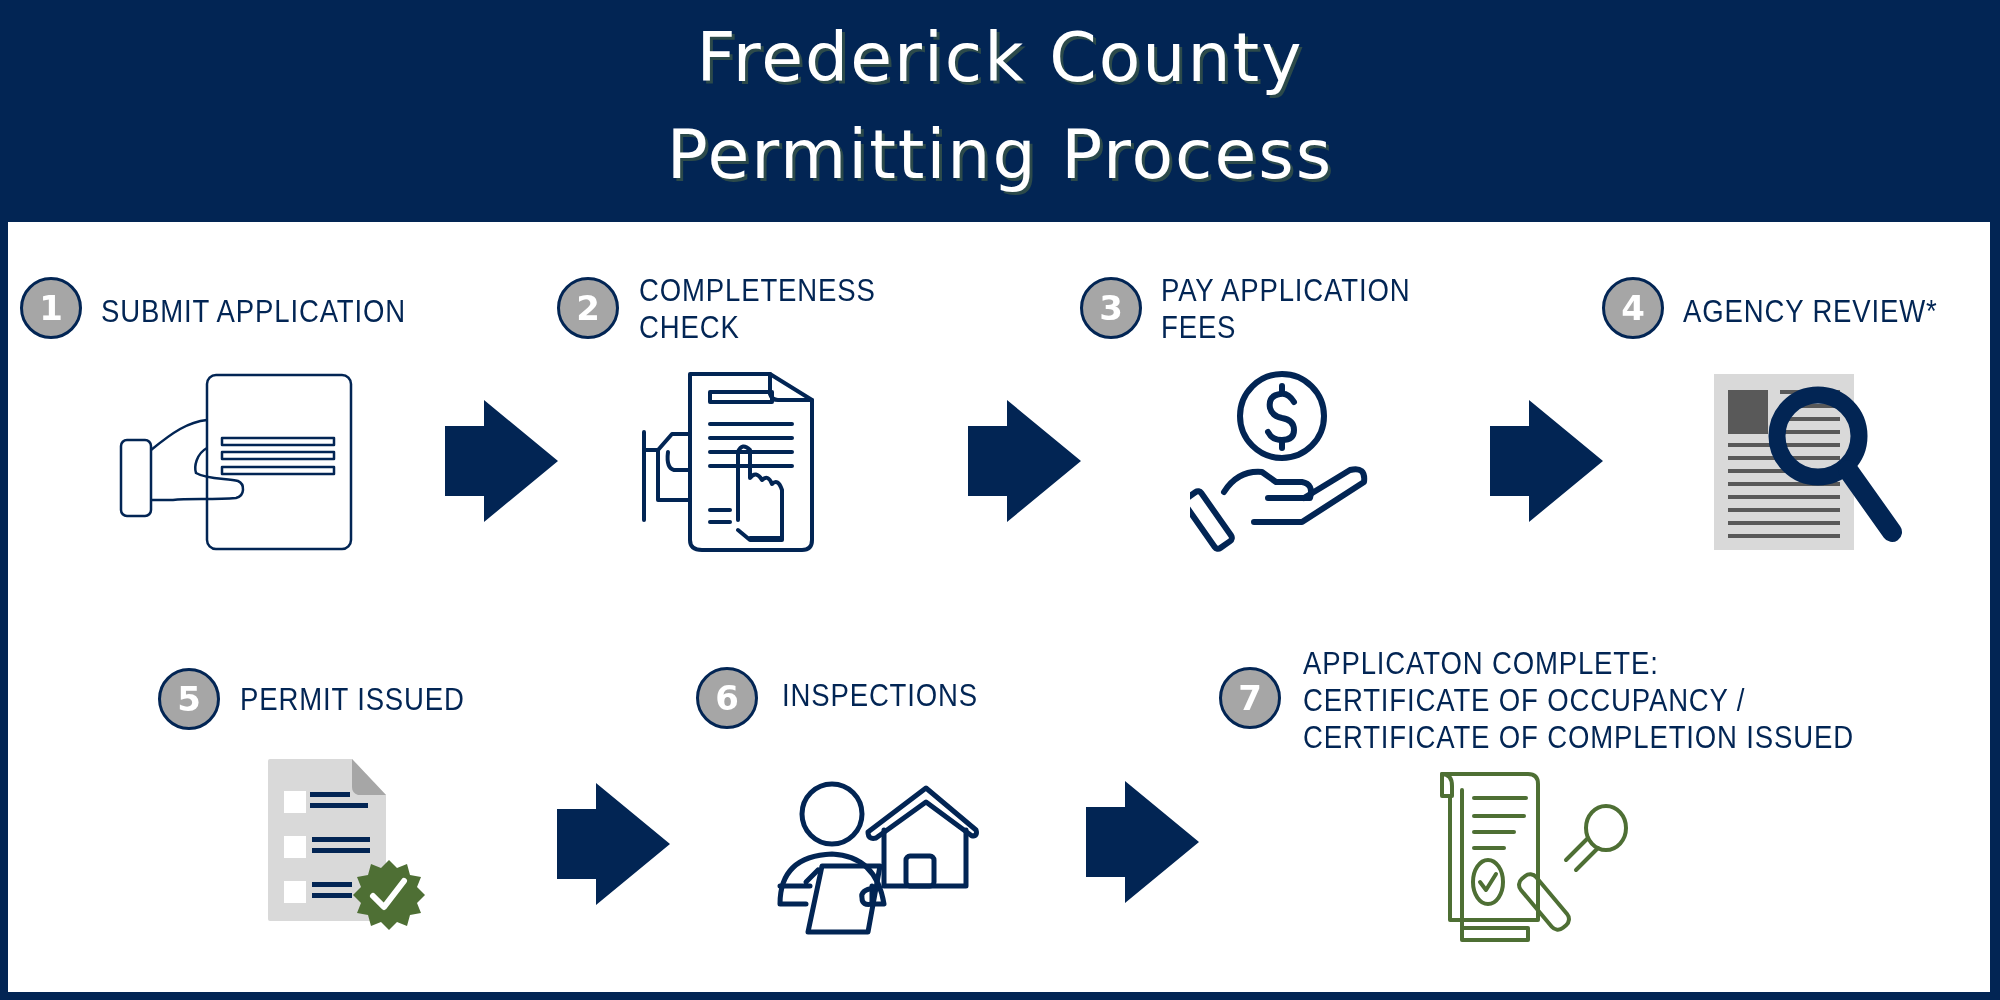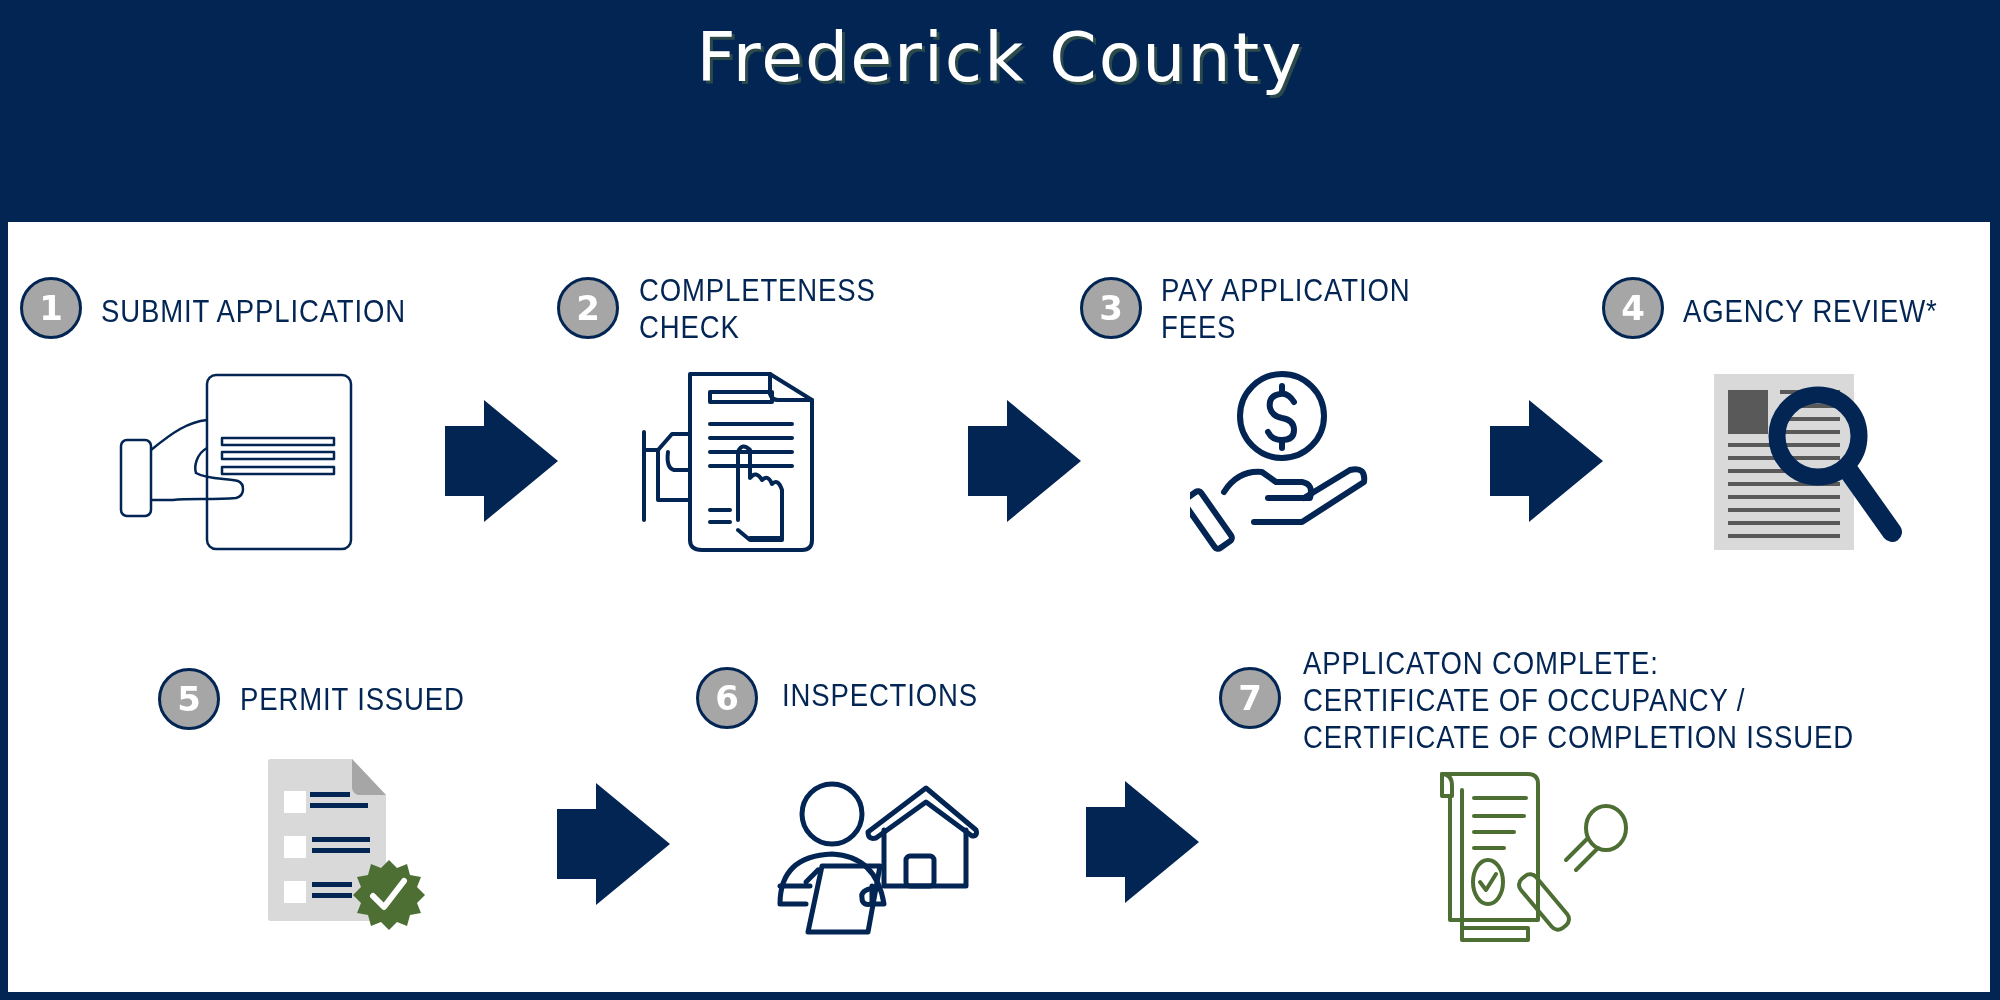--- a/index.html
+++ b/index.html
@@ -13,20 +13,21 @@
   .label { position: absolute; color: #022554; font-family: "Liberation Sans", sans-serif; font-size: 32px; line-height: 37px; letter-spacing: 1px; transform: scaleX(0.86); transform-origin: left center; white-space: nowrap; }
   .label span { display: block; }
   .icon { position: absolute; }
   .arrow { position: absolute; width: 114px; height: 122px; }
 </style>
 </head>
 <body>
 
 <div class="header">
   <div class="title-line t1">Frederick County</div>
+  <div class="title-line t2">Permitting Process</div>
 </div>
 
 <div class="panel"></div>
 
 <div class="badge" style="left:20px; top:277px;">1</div>
 <div class="label" style="left:101px; top:293px;">
   <span>SUBMIT APPLICATION</span>
 </div>
 <svg class="icon" style="left:118px; top:372px;" width="240" height="182" viewBox="0 0 240 182">
   <g fill="none" stroke="#022554" stroke-width="2.5" stroke-linejoin="round">

